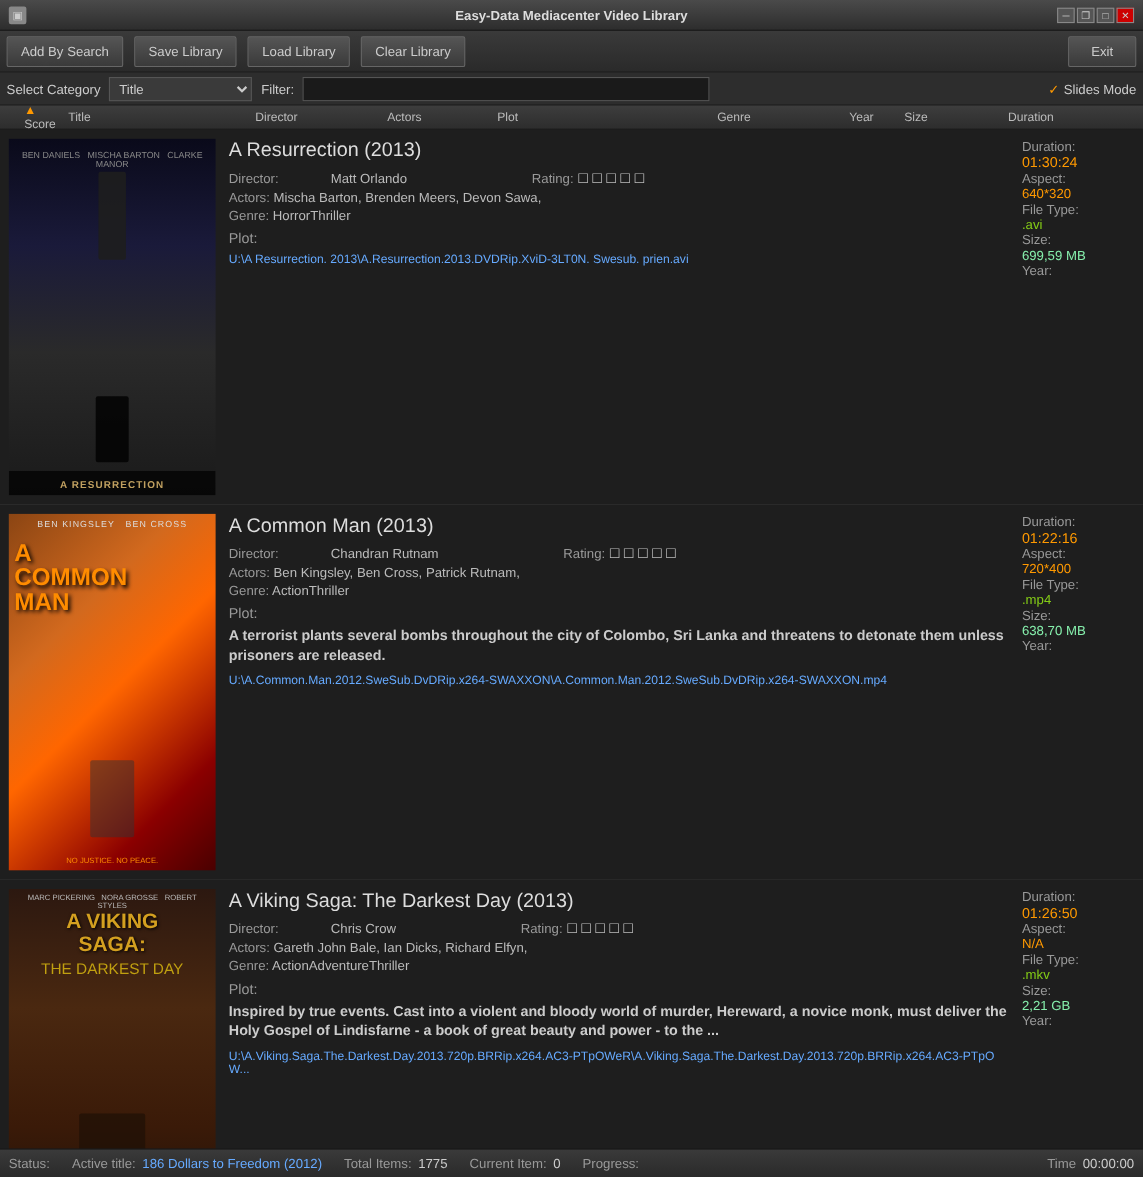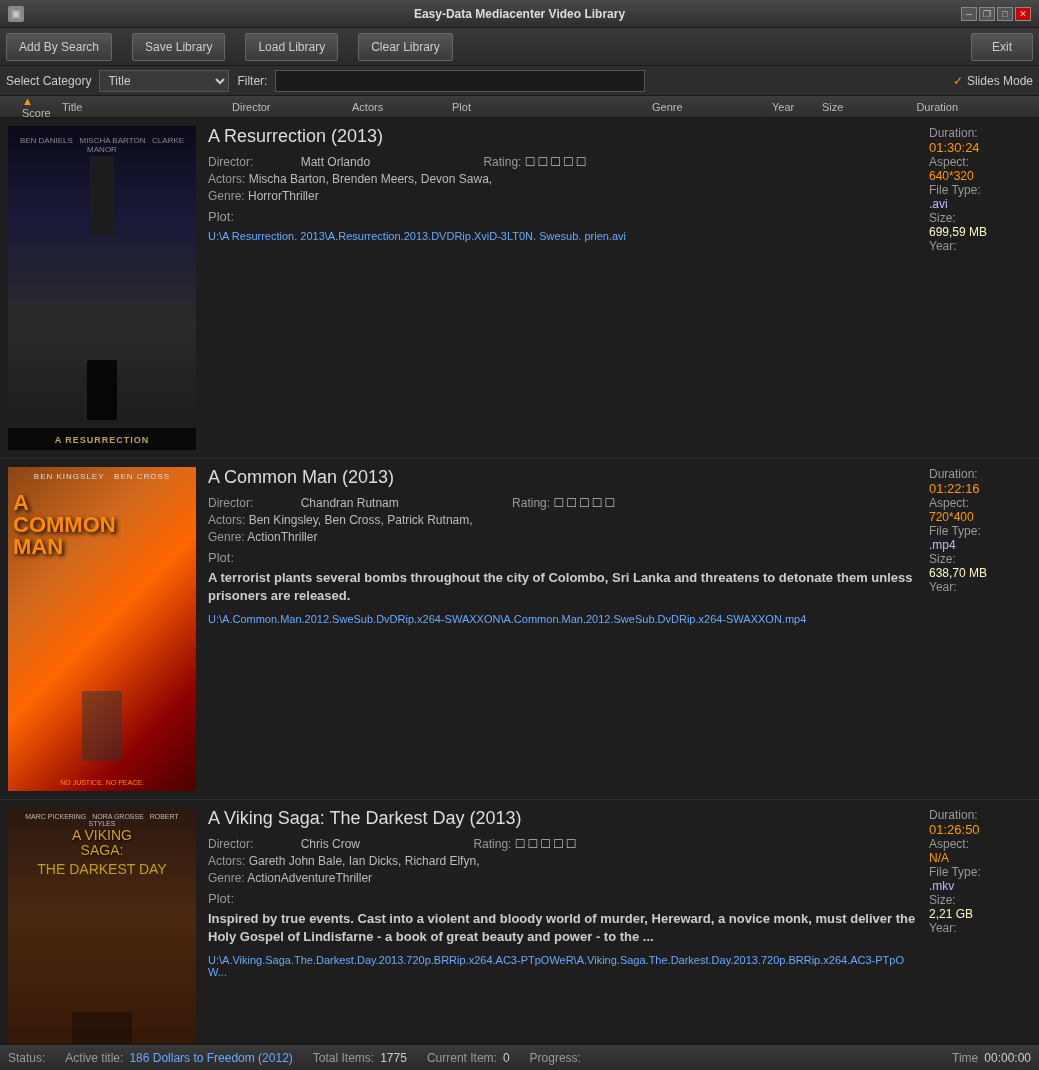--- a/index.html
+++ b/index.html
@@ -44,21 +44,21 @@
       cursor: pointer;
     }
 
     
     .toolbar {
       background: linear-gradient(to bottom, #3a3a3a, #2a2a2a);
       height: 38px;
       display: flex;
       align-items: center;
       padding: 4px 6px;
-      gap: 20px;
+      gap: 10px;
       border-bottom: 1px solid #1a1a1a;
     }
     .toolbar-btn {
       background: linear-gradient(to bottom, #555, #3a3a3a);
       border: 1px solid #666;
       color: #ccc;
       padding: 4px 12px;
       font-size: 12px;
       cursor: pointer;
       border-radius: 2px;
@@ -235,22 +235,22 @@
     
     .duration-panel {
       width: 110px;
       flex-shrink: 0;
       font-size: 12px;
       color: #999;
       padding-left: 8px;
     }
     .duration-value { color: #f90; font-size: 13px; }
     .aspect-value { color: #f90; }
-    .filetype-value { color: #c4b5fd; }
-    .size-value { color: #fef9c3; }
+    .filetype-value { color: #84cc16; }
+    .size-value { color: #86efac; }
 
     
     .status-bar {
       background: linear-gradient(to bottom, #3a3a3a, #2a2a2a);
       height: 26px;
       display: flex;
       align-items: center;
       padding: 0 8px;
       border-top: 1px solid #1a1a1a;
       font-size: 12px;
@@ -398,21 +398,21 @@
       <div class="size-value">638,70 MB</div>
       <div>Year:</div>
       <div></div>
     </div>
   </div>
 
   <div class="movie-item">
     <div class="movie-poster poster-viking" style="background: linear-gradient(to bottom, #2c1810, #4a2810, #3a1a08, #1a0f08); position:relative; overflow:hidden;">
       <div style="position:absolute;top:5px;left:5px;right:5px;font-size:7px;color:#bbb;text-align:center;">MARC PICKERING &nbsp; NORA GROSSE &nbsp; ROBERT STYLES</div>
       <div style="position:absolute;top:20px;left:5px;right:5px;text-align:center;">
-        <div style="font-size:14px;font-weight:normal;color:#d4a020;text-shadow:1px 1px 3px #000;line-height:1.1;">A VIKING<br>SAGA:</div>
+        <div style="font-size:19px;font-weight:bold;color:#d4a020;text-shadow:1px 1px 3px #000;line-height:1.1;">A VIKING<br>SAGA:</div>
         <div style="font-size:14px;color:#c0a010;margin-top:2px;">THE DARKEST DAY</div>
       </div>
       <div style="position:absolute;bottom:0;left:0;right:0;top:60px;display:flex;align-items:flex-end;justify-content:center;">
         <div style="width:60px;height:120px;background:rgba(30,15,5,0.7);border-radius:2px;"></div>
       </div>
       <div style="position:absolute;bottom:5px;left:0;right:0;text-align:center;font-size:7px;color:#c08010;">THE BATTLE HAS BEGUN</div>
     </div>
     <div class="movie-info">
       <div class="movie-title">A Viking Saga: The Darkest Day (2013)</div>
       <div class="movie-meta">

